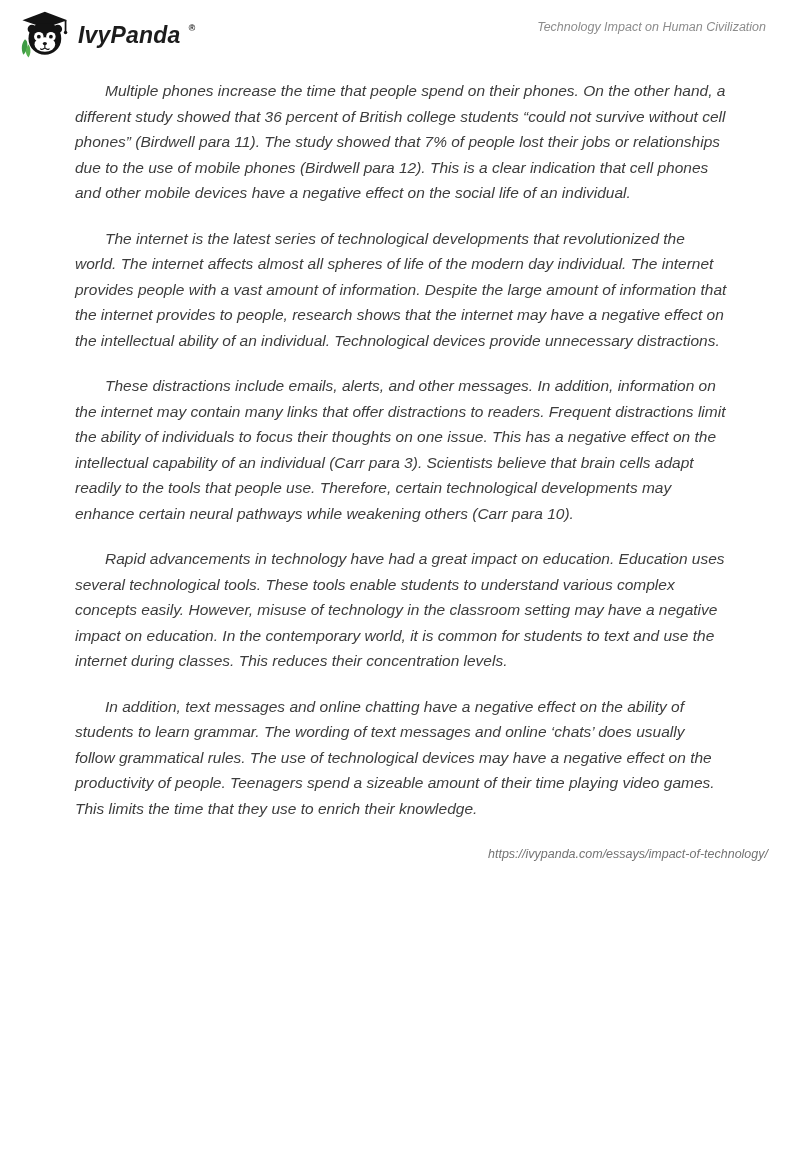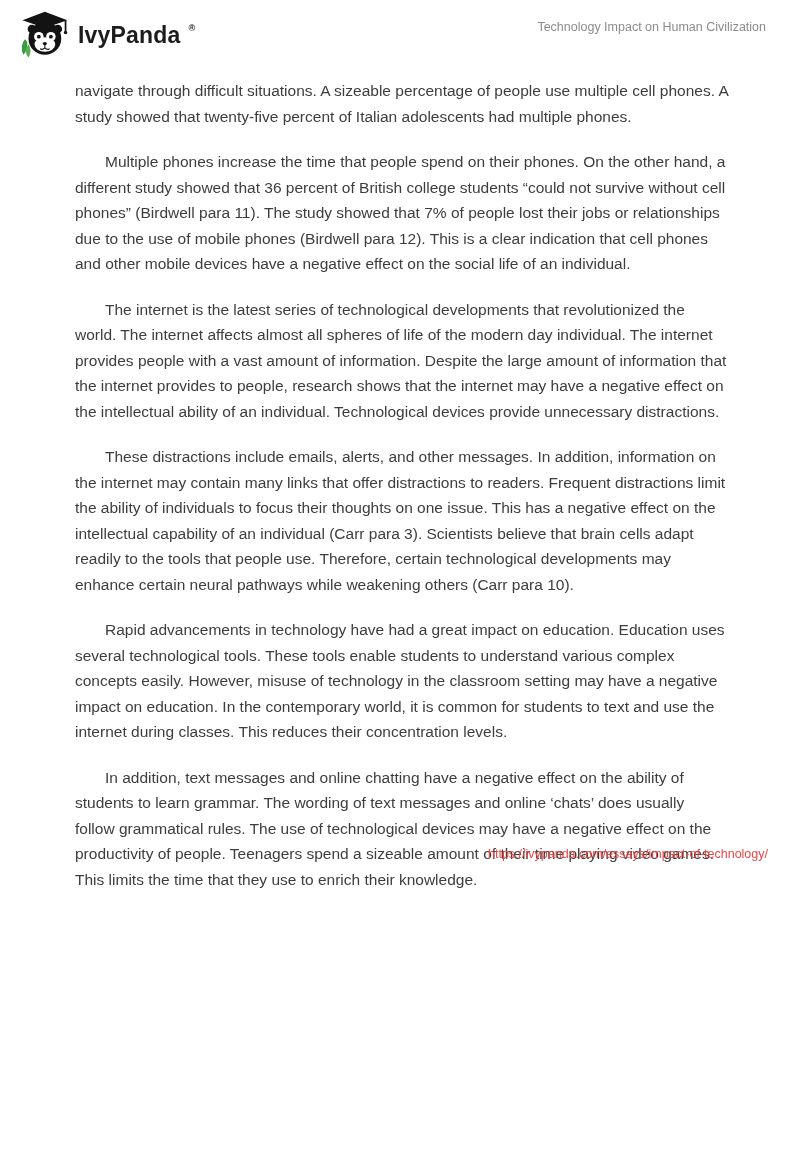--- a/index.html
+++ b/index.html
@@ -9,20 +9,21 @@
     position: relative;
     width: 800px;
     height: 1160px;
     overflow: hidden;
   }
   .page {
     width: 800px;
     height: 876px;
     background: #ffffff;
     position: relative;
+    font-style: italic;
   }
   
   .header {
     display: flex;
     align-items: center;
     justify-content: space-between;
     padding: 12px 34px 0 18px;
     height: 58px;
   }
   .brand {
@@ -64,21 +65,21 @@
   .essay p { margin-bottom: 20px; }
   .essay p.indent { text-indent: 30px; margin-top: 8px; }
   
   .footer {
     position: absolute;
     right: 32px;
     bottom: 14px;
   }
   .footer a {
     font-size: 12.5px;
-    color: #ef4444;
+    color: #737373;
     text-decoration: none;
   }
 </style>
 </head>
 <body>
 
 <div class="page">
 
   <header class="header">
     <div class="brand">
@@ -109,21 +110,20 @@
           <circle cx="55" cy="26" r="2" fill="#131313"></circle>
         </svg>
       </span>
       <span class="brand-text">IvyPanda</span>
         <span class="brand-reg">®</span>
     </div>
     <div class="doc-title">Technology Impact on Human Civilization</div>
   </header>
 
   <main class="essay">
-    <p>navigate through difficult situations. A sizeable percentage of people use multiple cell phones. A study showed that twenty-five percent of Italian adolescents had multiple phones.</p>
     <p class="indent">Multiple phones increase the time that people spend on their phones. On the other hand, a different study showed that 36 percent of British college students “could not survive without cell phones” (Birdwell para 11). The study showed that 7% of people lost their jobs or relationships due to the use of mobile phones (Birdwell para 12). This is a clear indication that cell phones and other mobile devices have a negative effect on the social life of an individual.</p>
     <p class="indent">The internet is the latest series of technological developments that revolutionized the world. The internet affects almost all spheres of life of the modern day individual. The internet provides people with a vast amount of information. Despite the large amount of information that the internet provides to people, research shows that the internet may have a negative effect on the intellectual ability of an individual. Technological devices provide unnecessary distractions.</p>
     <p class="indent">These distractions include emails, alerts, and other messages. In addition, information on the internet may contain many links that offer distractions to readers. Frequent distractions limit the ability of individuals to focus their thoughts on one issue. This has a negative effect on the intellectual capability of an individual (Carr para 3). Scientists believe that brain cells adapt readily to the tools that people use. Therefore, certain technological developments may enhance certain neural pathways while weakening others (Carr para 10).</p>
     <p class="indent">Rapid advancements in technology have had a great impact on education. Education uses several technological tools. These tools enable students to understand various complex concepts easily. However, misuse of technology in the classroom setting may have a negative impact on education. In the contemporary world, it is common for students to text and use the internet during classes. This reduces their concentration levels.</p>
     <p class="indent">In addition, text messages and online chatting have a negative effect on the ability of students to learn grammar. The wording of text messages and online ‘chats’ does usually follow grammatical rules. The use of technological devices may have a negative effect on the productivity of people. Teenagers spend a sizeable amount of their time playing video games. This limits the time that they use to enrich their knowledge.</p>
   </main>
 
   <footer class="footer">
     <a href="#">https://ivypanda.com/essays/impact-of-technology/</a>
   </footer>

